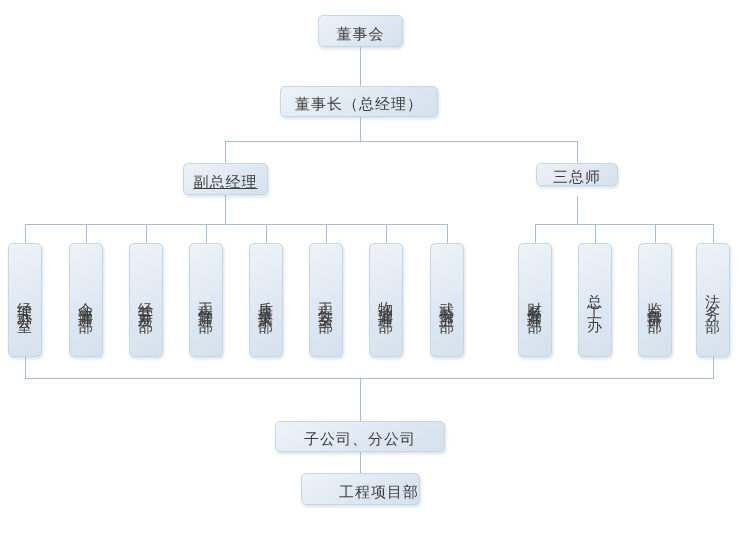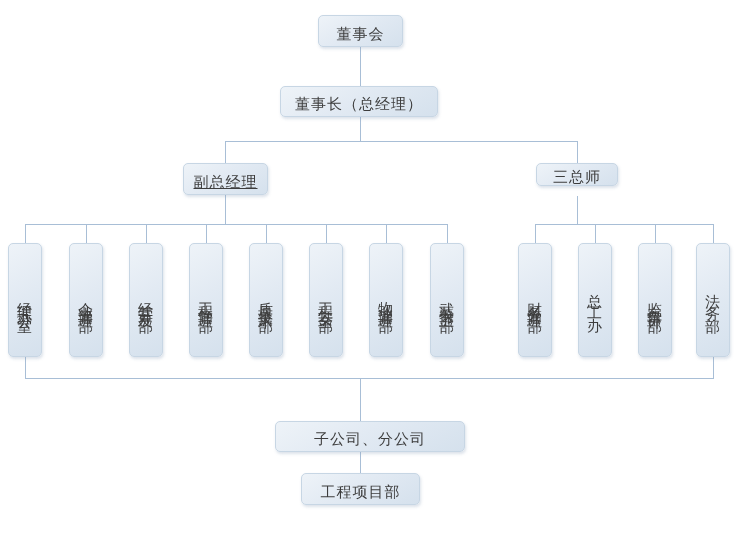--- a/index.html
+++ b/index.html
@@ -33,22 +33,22 @@
     text-orientation:upright;
     letter-spacing:4px;
     line-height:1;
   }
   .vtext.loose{letter-spacing:12px;}
   
   .pos-board{left:318px;top:15px;width:85px;height:32px;}
   .pos-chairman{left:280px;top:86px;width:158px;height:31px;font-family:Liberation Serif, serif;}
   .pos-deputy{left:183px;top:163px;width:85px;height:32px;text-decoration:underline;}
   .pos-chiefs{left:536px;top:163px;width:82px;height:23px;}
-  .pos-subsid{left:275px;top:421px;width:190px;height:31px;}
-  .pos-project{left:301px;top:473px;width:119px;height:32px;}
+  .pos-subsid{left:275px;top:421px;width:170px;height:31px;}
+  .pos-project{left:301px;top:473px;width:119px;height:32px;justify-content:flex-end;}
   .pos-dl0{left:8px}.pos-dl1{left:69px}.pos-dl2{left:129px}.pos-dl3{left:189px}
   .pos-dl4{left:249px}.pos-dl5{left:309px}.pos-dl6{left:369px}.pos-dl7{left:430px}
   .pos-dr0{left:518px}.pos-dr1{left:578px}.pos-dr2{left:638px}.pos-dr3{left:696px}
 </style>
 </head>
 <body>
 
 <div class="canvas">
 
   <div class="ln v" style="left:360px;top:47px;height:39px"></div>

